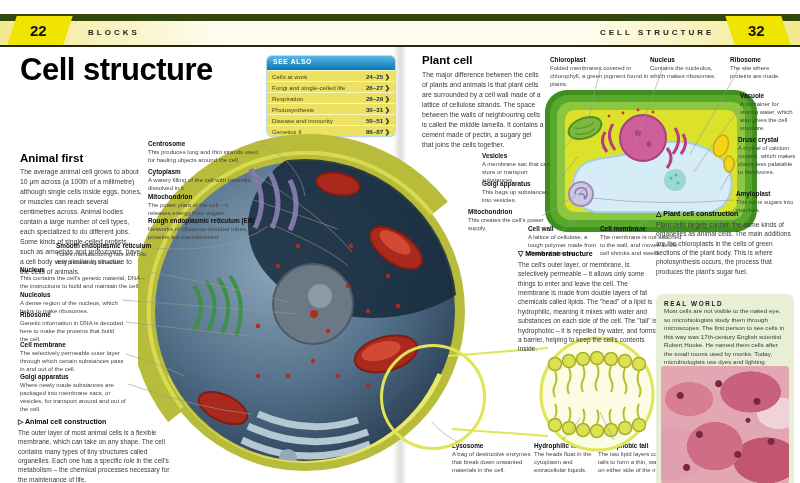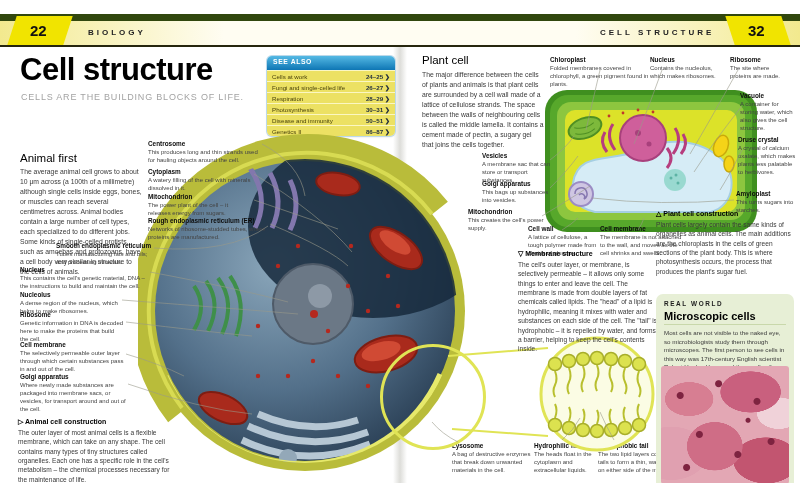--- a/index.html
+++ b/index.html
@@ -11,21 +11,21 @@
           background:linear-gradient(90deg,#f2e98e 0%,#fffdf2 28%,#fffdf2 72%,#f2e98e 100%);
           border-bottom:2px solid #26260e;}
   .wedge{position:absolute;top:2px;width:56px;height:29px;background:#f1e400;transform:skewX(-18deg);}
   .wedge.right{transform:skewX(18deg);}
   .pagenum{position:absolute;top:8px;font-size:15px;font-weight:bold;color:#111;}
   .sectionlbl{position:absolute;top:14px;font-size:8px;font-weight:bold;letter-spacing:3px;color:#222;}
   
   .title{position:absolute;left:20px;top:38px;font-size:31px;font-weight:bold;color:#000;letter-spacing:-0.5px;}
   .subtitle{position:absolute;left:21px;top:78px;font-size:9px;color:#a3a3a3;letter-spacing:.8px;}
   .intro{position:absolute;left:21px;top:94px;width:246px;font-size:8px;font-weight:bold;line-height:1.55;color:#1c1c1c;}
-  .sec-h{position:absolute;font-size:11.5px;font-weight:normal;color:#000;}
+  .sec-h{position:absolute;font-size:11.5px;font-weight:bold;color:#000;}
   .body{position:absolute;font-size:6.8px;line-height:1.48;color:#3a3a3a;}
   .con-h{font-size:7px;font-weight:bold;color:#000;margin-bottom:2px;}
   .con-b{font-size:6.6px;line-height:1.42;color:#3a3a3a;}
   .lbl{position:absolute;}
   .lbl-n{font-size:6.4px;font-weight:bold;color:#0d0d0d;margin-bottom:1px;}
   .lbl-d{font-size:6px;line-height:1.35;color:#444;}
   
   .see{position:absolute;left:267px;top:42px;width:128px;border-radius:5px;overflow:hidden;
        box-shadow:0 0 0 1px #bcd9ea, 0 1px 2px rgba(0,0,0,.15);}
   .see-h{height:12px;background:linear-gradient(#55b9e4,#0e76b4);color:#fff;font-size:6.8px;
@@ -67,28 +67,27 @@
 </head>
 <body>
 
 <div id="spread">
 
   <div class="topbar"></div>
   <div class="hstrip"></div>
   <div class="wedge" style="left:12px;"></div>
   <div class="wedge right" style="left:730px;"></div>
   <div class="pagenum" style="left:30px;">22</div>
-  <div class="sectionlbl" style="left:88px;">BIOLOGY</div>
+  <div class="sectionlbl" style="left:88px;">BLOCKS</div>
   <div class="sectionlbl" style="left:600px;">CELL STRUCTURE</div>
   <div class="pagenum" style="left:748px;">32</div>
 
   <div class="gutter"></div>
 
   <div class="title">Cell structure</div>
-  <div class="subtitle">CELLS ARE THE BUILDING BLOCKS OF LIFE.</div>
 
   <div class="see">
     <div class="see-h">SEE ALSO</div>
     <div class="see-row">
       <span class="sl">Cells at work</span>
       <span class="sp">24–25 ❯</span>
     </div>
     <div class="see-row">
       <span class="sl">Fungi and single-celled life</span>
       <span class="sp">26–27 ❯</span>
@@ -365,21 +364,20 @@
     <div class="con-b">The cell's outer layer, or membrane, is selectively permeable – it allows only some things to enter and leave the cell. The membrane is made from double layers of fat chemicals called lipids. The "head" of a lipid is hydrophilic, meaning it mixes with water and substances on each side of the cell. The "tail" is hydrophobic – it is repelled by water, and forms a barrier, helping to keep the cell's contents inside.</div>
   </div>
 
   <div class="abs" style="left:656px;top:196px;width:138px;">
     <div class="con-h">△ Plant cell construction</div>
     <div class="con-b">Plant cells largely contain the same kinds of organelles as animal cells. The main additions are the chloroplasts in the cells of green sections of the plant body. This is where photosynthesis occurs, the process that produces the plant's sugar fuel.</div>
   </div>
 
   <div class="rw">
     <div class="rw-k">REAL WORLD</div>
-    <div class="rw-t">Microscopic cells</div>
     <div class="rw-b">Most cells are not visible to the naked eye, so microbiologists study them through microscopes. The first person to see cells in this way was 17th-century English scientist Robert Hooke. He named them cells after the small rooms used by monks. Today, microbiologists use dyes and lighting techniques to show a cell's internal structure, such as these human body cells (below).</div>
   </div>
   <div class="micro"></div>
 
   <svg class="abs" style="left:0;top:0;pointer-events:none;" width="800" height="483" viewBox="0 0 800 483">
     <g stroke="#9a9a8a" stroke-width="0.7" fill="none" opacity="0.85">
       <path d="M262,130 Q300,150 305,182"></path>
       <path d="M254,160 Q320,200 352,238"></path>
       <path d="M254,186 Q310,205 338,215"></path>
       <path d="M270,210 Q330,235 348,252"></path>

